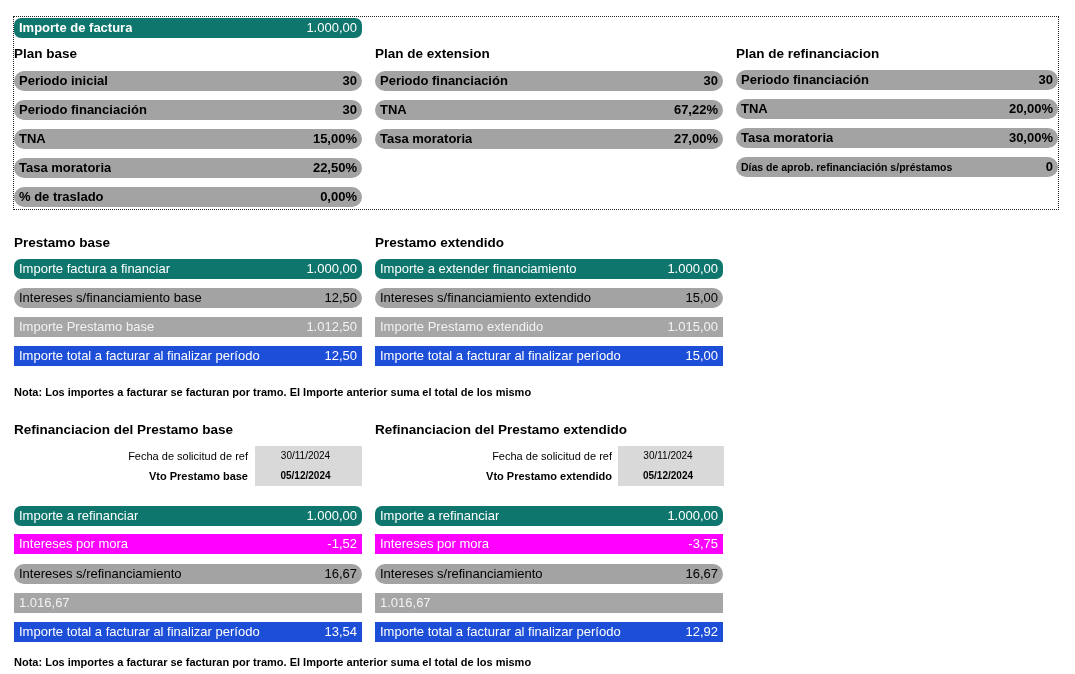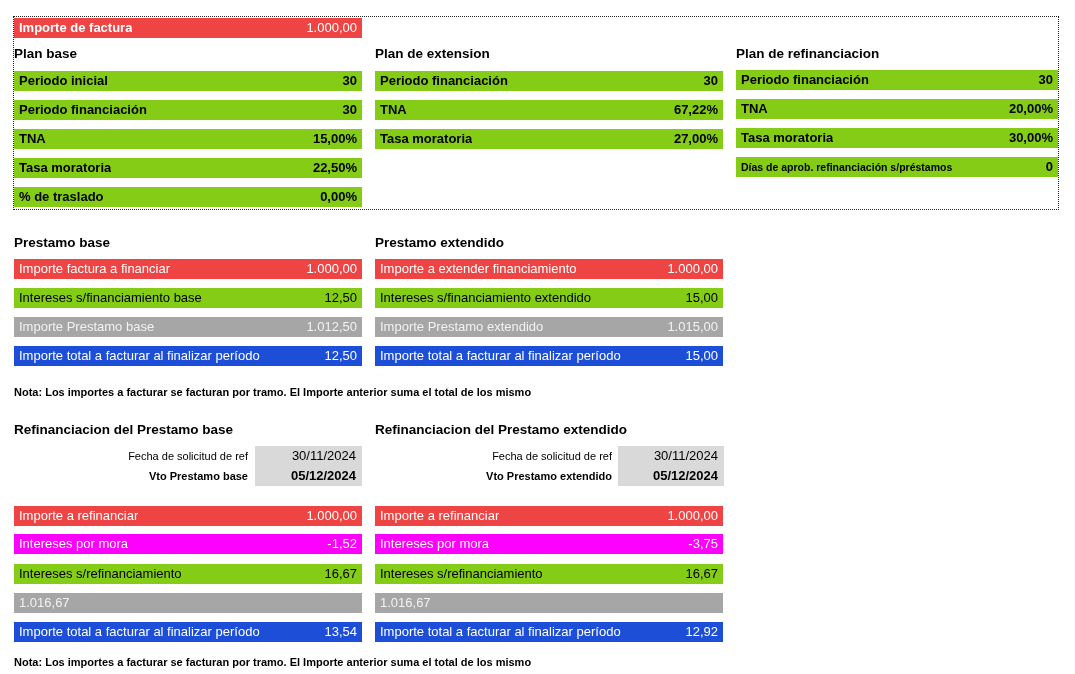--- a/index.html
+++ b/index.html
@@ -11,32 +11,32 @@
     position:absolute;left:13px;top:16px;width:1046px;height:194px;
     border:1px dotted #222;box-sizing:border-box;
   }
   .r{
     position:absolute;height:20px;display:flex;justify-content:space-between;
     align-items:center;font-size:13px;box-sizing:border-box;padding:0 5px;line-height:20px;
   }
   .w1{left:14px;width:348px;}
   .w2{left:375px;width:348px;}
   .w3{left:736px;width:322px;}
-  .bg-l{background:#84cc16;}
-  .bg-p{background:#ef4444;color:#fff;}
+  .bg-l{background:#a3a3a3;border-radius:10px;}
+  .bg-p{background:#0f766e;color:#fff;border-radius:7px;}
   .bg-mg{background:#FF00FF;color:#fff;}
   .bg-md{background:#A6A6A6;color:#F2F2F2;}
   .bg-d{background:#1d4ed8;color:#fff;}
   .b{font-weight:bold;}
   .sm{font-size:10.5px;font-weight:bold;}
   .title{position:absolute;font-weight:bold;font-size:13.5px;line-height:16px;}
   .note{position:absolute;left:14px;font-weight:bold;font-size:11px;line-height:13px;}
   .date-lbl{position:absolute;height:20px;line-height:20px;font-size:11px;text-align:right;}
   .date-val{
-    position:absolute;height:20px;line-height:20px;font-size:13px;text-align:right;
+    position:absolute;height:20px;line-height:20px;font-size:10px;text-align:center;
     background:#D9D9D9;box-sizing:border-box;padding-right:6px;
   }
   .lbl{white-space:nowrap;overflow:hidden;}
   .val{white-space:nowrap;}
 </style>
 </head>
 <body>
 
 <div class="panel-dotted"></div>
 

